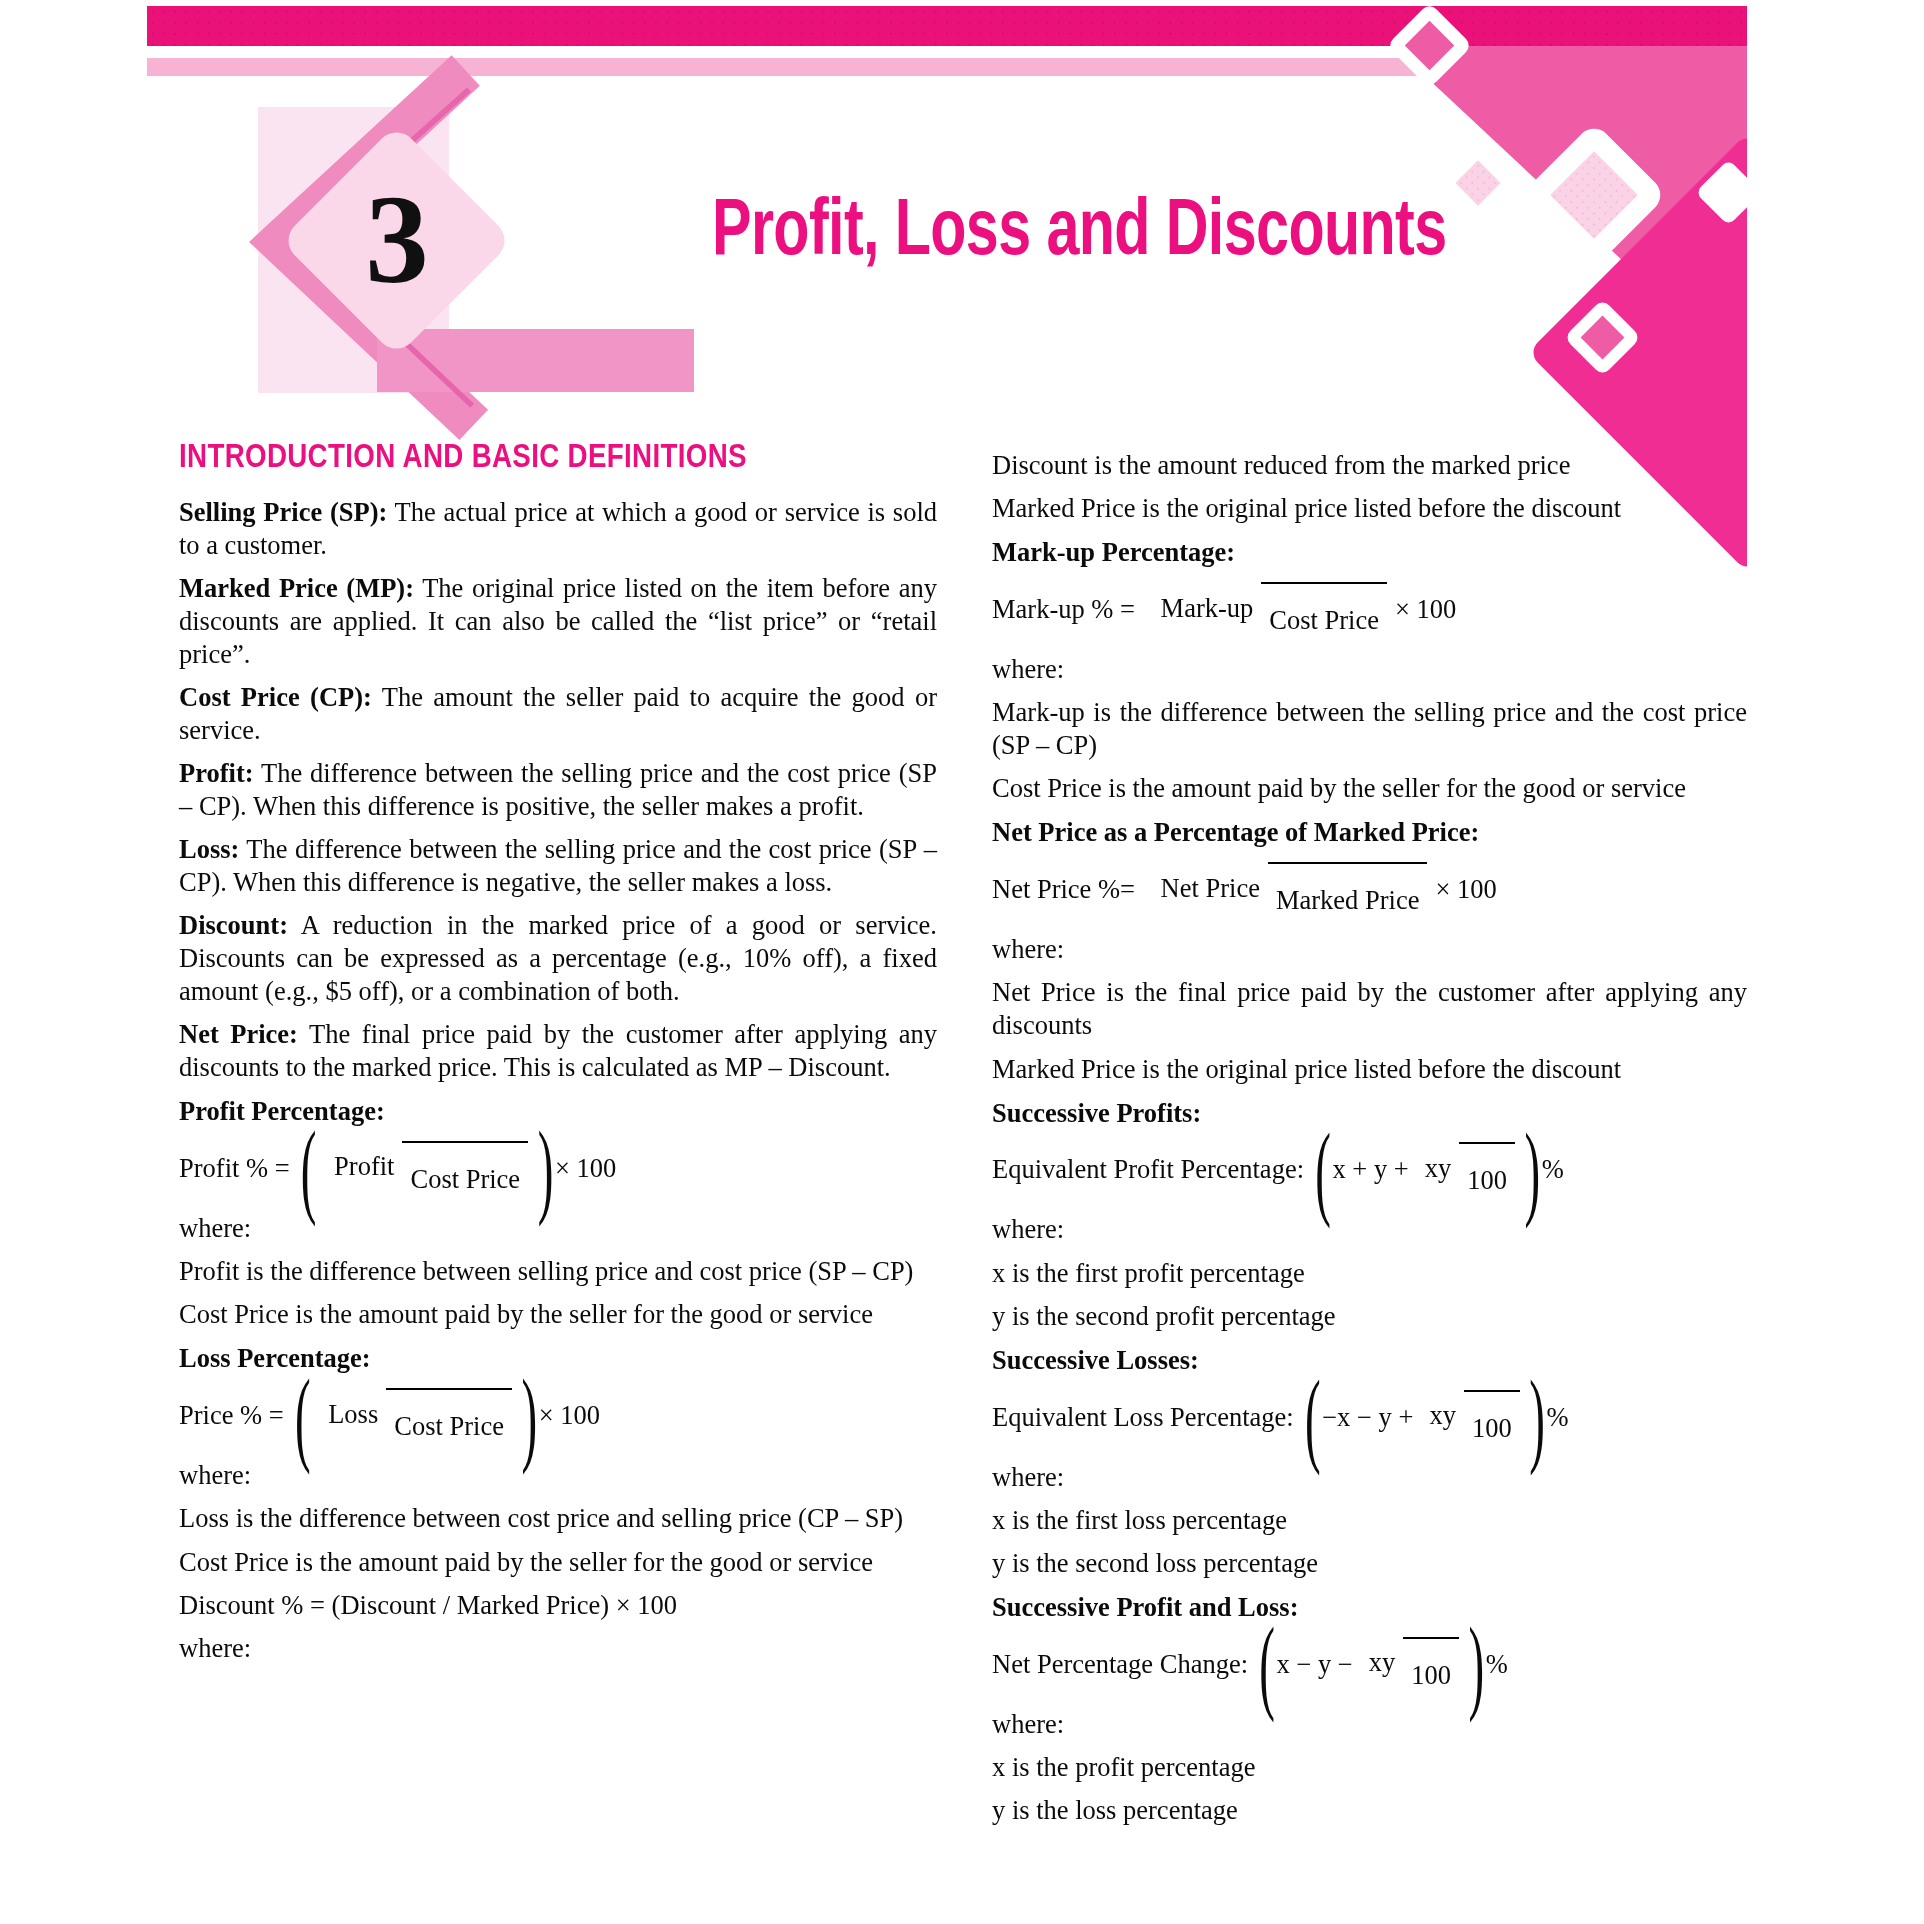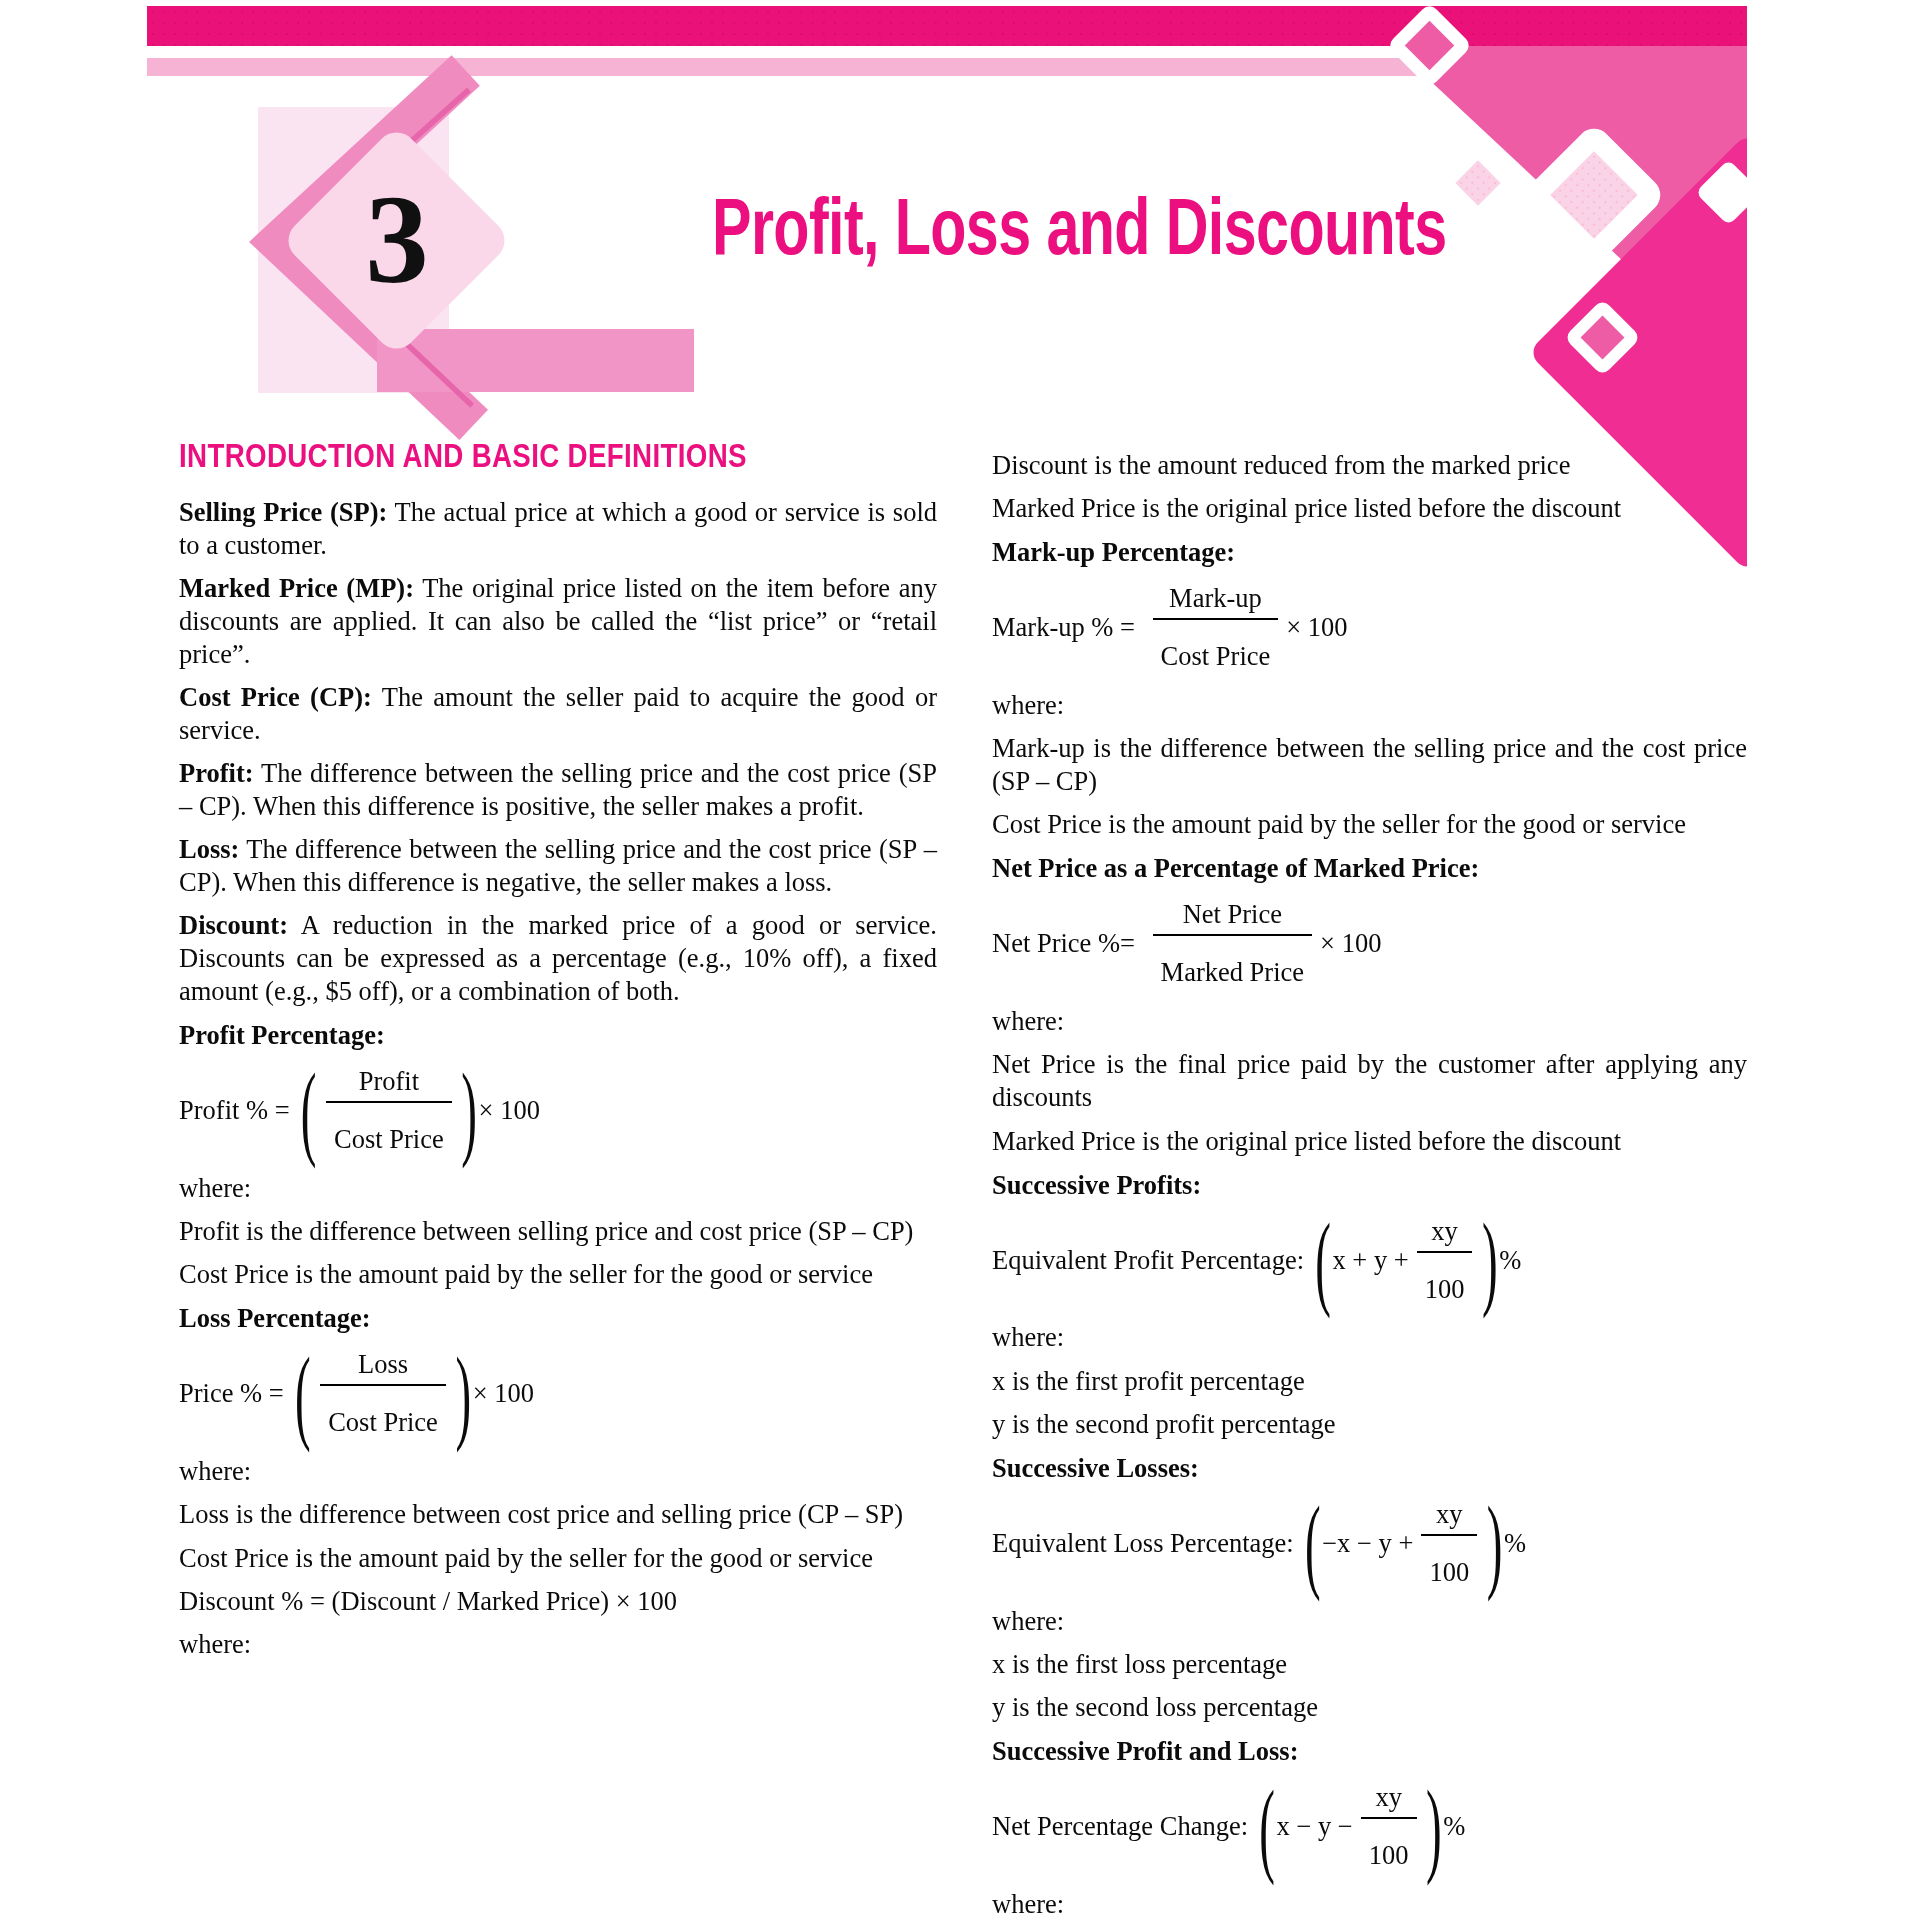--- a/index.html
+++ b/index.html
@@ -47,21 +47,21 @@
     margin:0 0 19px 0;letter-spacing:0.4px;}
   .para{margin:0 0 10.4px 0;text-align:justify;}
   .term{font-weight:bold;}
   .sub{font-weight:bold;margin:11.2px 0 8px 0;}
   .note{margin:0 0 10.4px 0;text-align:justify;}
   .wline{margin:4.8px 0 10.4px 0;}
 
   
   .formula{display:flex;align-items:center;margin:13px 0 16px 0;}
   .flabel{margin-right:9.6px;white-space:nowrap;}
-  .frac{display:inline-flex;flex-direction:column;align-items:center;margin:0 8px;text-align:center;}
+  .frac{display:inline-flex;flex-direction:row;align-items:center;margin:0 8px;text-align:center;}
   .frac .num{padding:0 8px 3.2px 8px;white-space:nowrap;}
   .frac .den{padding:20px 8px 0 8px;border-top:2.4px solid #000;white-space:nowrap;}
   .bigp{display:inline-block;font-size:47px;line-height:0;transform:scaleY(2.25);
     font-family:"Liberation Serif",serif;font-weight:400;margin:0 1.6px;}
   .fpost{white-space:nowrap;}
   .fbody{display:inline-flex;align-items:center;white-space:nowrap;}
 </style>
 </head>
 <body>
 
@@ -103,20 +103,21 @@
 
   <div class="col col-left">
     <div class="section-heading">INTRODUCTION AND BASIC DEFINITIONS</div>
 
     <p class="para"><span class="term">Selling Price (SP):</span> <span>The actual price at which a good or service is sold to a customer.</span></p>
     <p class="para"><span class="term">Marked Price (MP):</span> <span>The original price listed on the item before any discounts are applied. It can also be called the “list price” or “retail price”.</span></p>
     <p class="para"><span class="term">Cost Price (CP):</span> <span>The amount the seller paid to acquire the good or service.</span></p>
     <p class="para"><span class="term">Profit:</span> <span>The difference between the selling price and the cost price (SP – CP). When this difference is positive, the seller makes a profit.</span></p>
     <p class="para"><span class="term">Loss:</span> <span>The difference between the selling price and the cost price (SP – CP). When this difference is negative, the seller makes a loss.</span></p>
     <p class="para"><span class="term">Discount:</span> <span>A reduction in the marked price of a good or service. Discounts can be expressed as a percentage (e.g., 10% off), a fixed amount (e.g., $5 off), or a combination of both.</span></p>
+    <p class="para"><span class="term">Net Price:</span> <span>The final price paid by the customer after applying any discounts to the marked price. This is calculated as MP – Discount.</span></p>
 
     <div class="sub">Profit Percentage:</div>
     <div class="formula">
       <span class="flabel">Profit % =</span>
       <span class="bigp">(</span>
       <span class="frac">
         <span class="num">Profit</span>
         <span class="den">Cost Price</span>
       </span>
       <span class="bigp">)</span>

